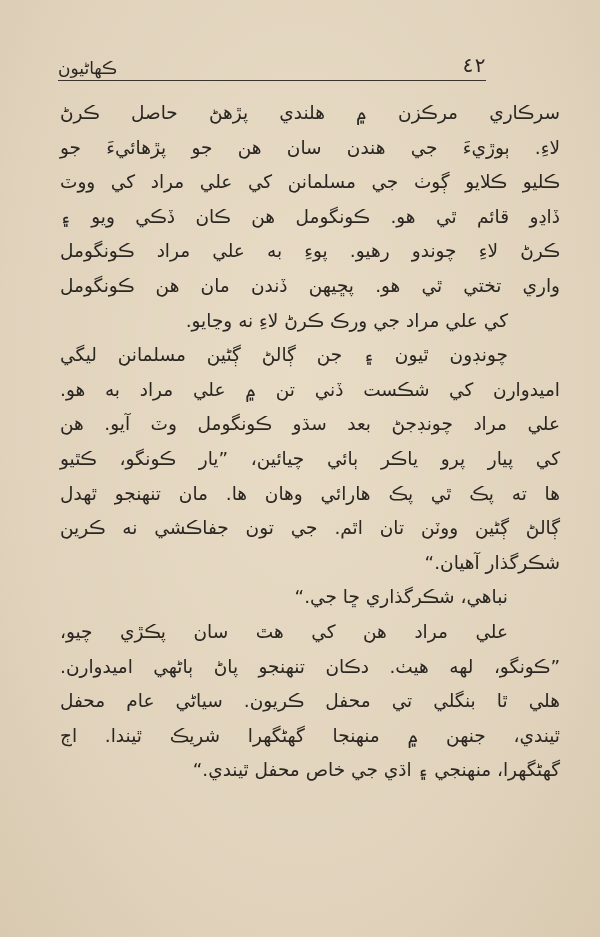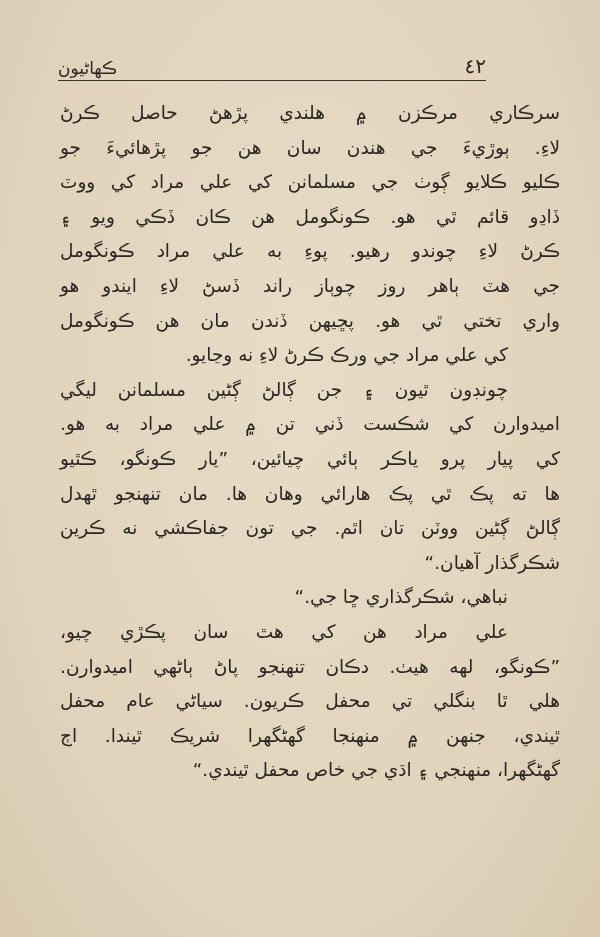--- a/index.html
+++ b/index.html
@@ -9,21 +9,21 @@
     background-image: radial-gradient(ellipse at 50% 40%, #e9dcc6 0%, #e0d2bb 70%, #d8c9b0 100%);
     font-family: "DejaVu Sans", sans-serif;
     color: #2a2622;
     position: relative;
   }
   .page { position: absolute; left: 0; top: 0; width: 600px; height: 937px; }
   .header {
     position: absolute; left: 58px; top: 48px; width: 428px; height: 30px;
     display: flex; justify-content: space-between; align-items: flex-end;
   }
-  .page-number { font-size: 20px; font-family: Liberation Serif, serif; order: 2; }
+  .page-number { font-size: 20px; font-family: Liberation Mono, monospace; order: 2; }
   .running-title { font-size: 17px; direction: rtl; order: 1; }
   .rule {
     position: absolute; left: 58px; top: 80px; width: 428px; height: 0;
     border-top: 1.3px solid #3a342d;
   }
   .body-text {
     position: absolute; left: 60px; top: 96px; width: 500px;
     direction: rtl; text-align: justify;
     font-size: 18.5px; line-height: 34.6px;
   }
@@ -41,27 +41,27 @@
   </div>
   <div class="rule"></div>
 
   <div class="body-text">
     <p class="para">
       <span class="line">سرڪاري مرڪزن ۾ هلندي پڙهڻ حاصل ڪرڻ</span>
       <span class="line">لاءِ. ٻوڙيءَ جي هندن سان هن جو پڙهائيءَ جو</span>
       <span class="line">ڪليو ڪلايو ڳوٺ جي مسلمانن کي علي مراد کي ووٽ</span>
       <span class="line">ڏاڍو قائم ٿي هو. ڪونگومل هن ڪان ڏڪي ويو ۽</span>
       <span class="line">ڪرڻ لاءِ چوندو رهيو. پوءِ به علي مراد ڪونگومل</span>
-      <span class="line">جي هٽ ٻاهر روز چوٻاز راند ڏسڻ لاءِ ايندو هو</span>
       <span class="line">واري تختي ٿي هو. پڇيهن ڏندن مان هن ڪونگومل</span>
       <span class="line last" style="padding-right:52px">کي علي مراد جي ورڪ ڪرڻ لاءِ نه وڃايو.</span>
     </p>
     <p class="para">
       <span class="line" style="padding-right:52px">چونڊون ٿيون ۽ جن ڳالڻ ڳڻين مسلمانن ليگي</span>
       <span class="line">اميدوارن کي شڪست ڏني تن ۾ علي مراد به هو.</span>
+      <span class="line">علي مراد چونڊجڻ بعد سڌو ڪونگومل وٽ آيو. هن</span>
       <span class="line">کي پيار پرو ياڪر ٻائي چيائين، ”يار ڪونگو، ڪٿيو</span>
       <span class="line">ها ته پڪ ٿي پڪ هارائي وهان ها. مان تنهنجو ٿهدل</span>
       <span class="line">ڳالڻ ڳڻين ووٽن تان اٿم. جي تون جفاڪشي نه ڪرين</span>
       <span class="line last">شڪرگذار آهيان.“</span>
     </p>
     <p class="para">
       <span class="line last" style="padding-right:52px">نباهي، شڪرگذاري ڇا جي.“</span>
     </p>
     <p class="para">
       <span class="line" style="padding-right:52px">علي مراد هن کي هٿ سان پڪڙي چيو،</span>

